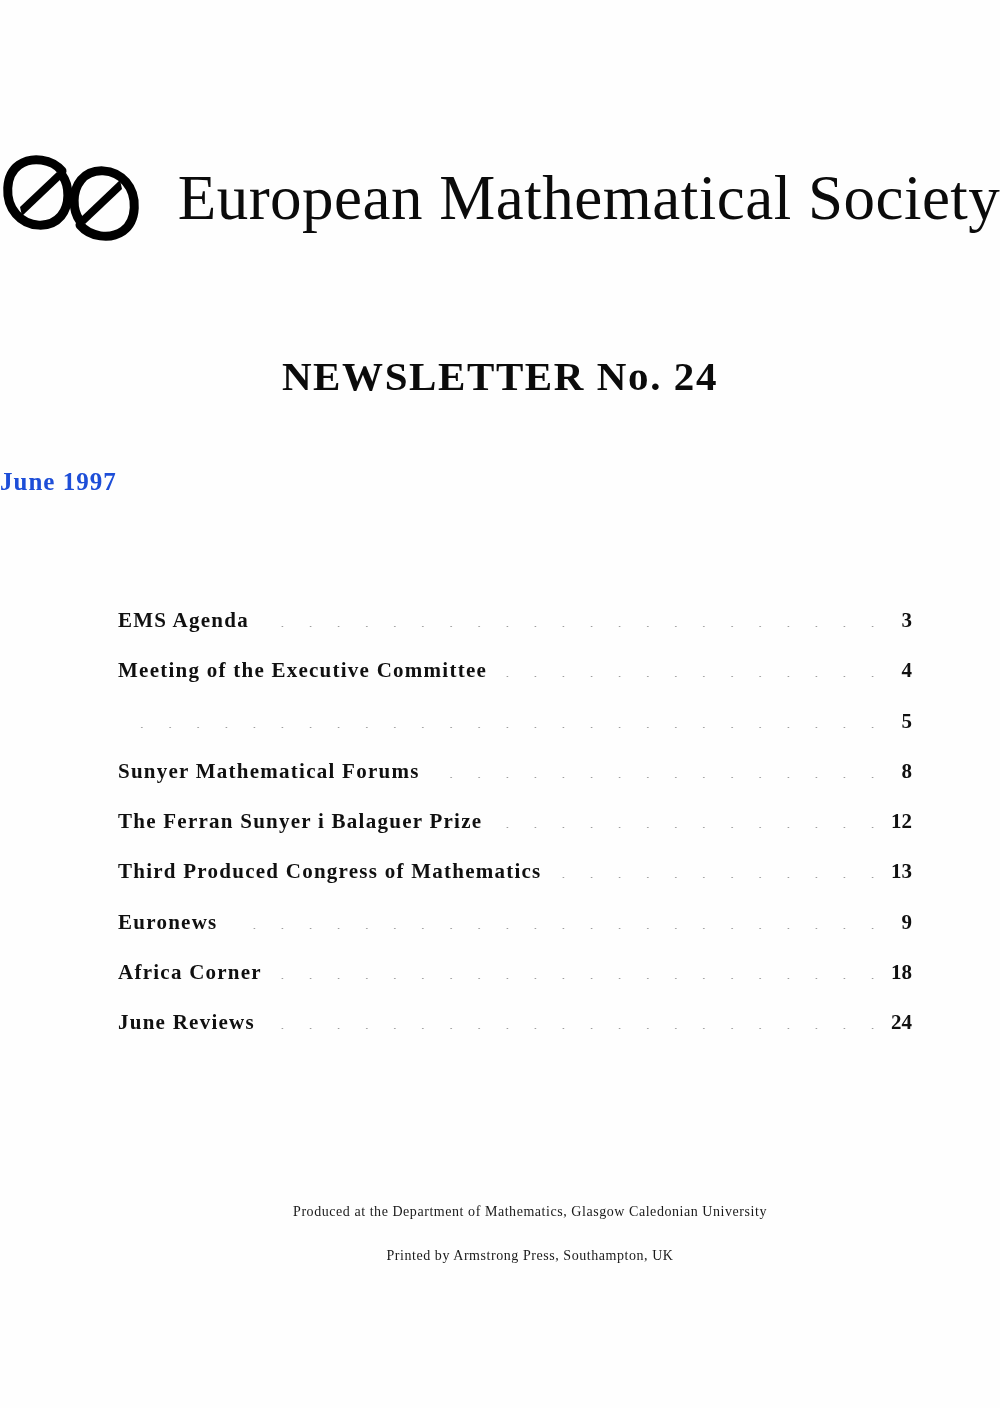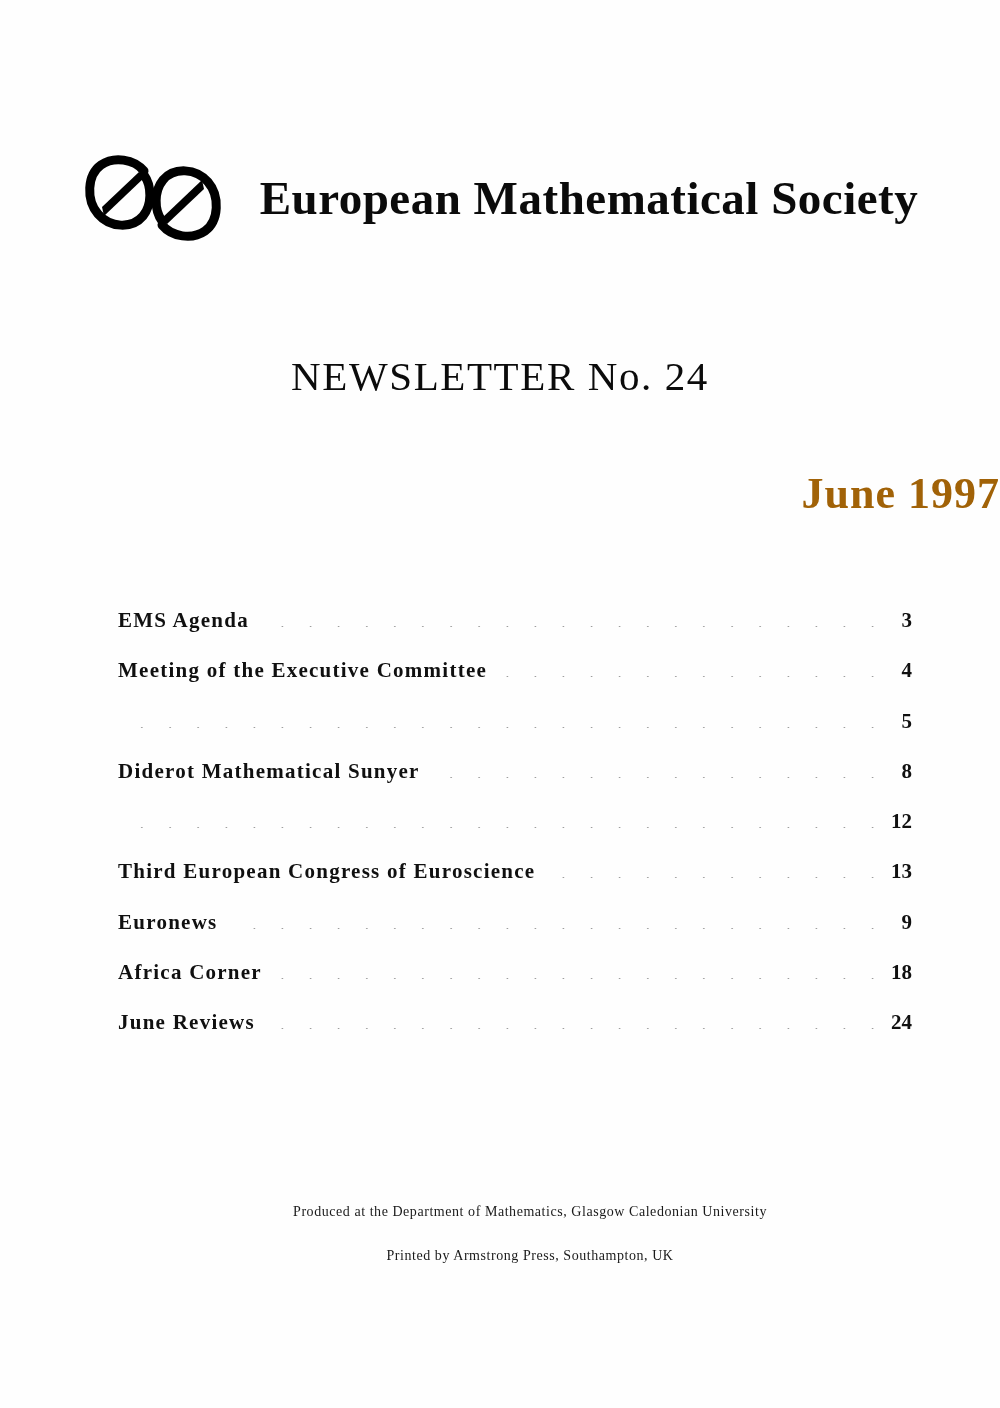--- a/index.html
+++ b/index.html
@@ -34,49 +34,49 @@
     justify-content: center;
   }
   .ems-logo {
     width: 142px;
     height: 96px;
     margin-right: 36px;
     flex: 0 0 auto;
     display: block;
   }
   .society-title {
-    font-size: 47px;
-    font-weight: bold;
+    font-size: 63px;
+    font-weight: normal;
     letter-spacing: 0.5px;
     white-space: nowrap;
     color: #0b0b0b;
   }
 
   
   .newsletter-no {
     position: absolute;
     left: 0;
     top: 352px;
     width: 1000px;
     text-align: center;
     font-size: 41px;
-    font-weight: normal;
+    font-weight: bold;
     letter-spacing: 1.6px;
     color: #0b0b0b;
   }
   .issue-date {
     position: absolute;
     left: 0;
     top: 468px;
     width: 1000px;
-    text-align: right;
-    font-size: 44px;
+    text-align: left;
+    font-size: 25px;
     font-weight: bold;
     letter-spacing: 1px;
-    color: #a16207;
+    color: #1d4ed8;
   }
 
   
   .toc {
     position: absolute;
     left: 118px;
     top: 608px;
     width: 794px;
   }
   .toc-row {
@@ -170,30 +170,31 @@
     <div class="toc-row">
       <span class="toc-title">Meeting of the Executive Committee</span>
       <span class="toc-leader"></span>
       <span class="toc-page">4</span>
     </div>
     <div class="toc-row">
       <span class="toc-leader"></span>
       <span class="toc-page">5</span>
     </div>
     <div class="toc-row">
-      <span class="toc-title">Diderot Mathematical Sunyer</span>
+      <span class="toc-title">Sunyer Mathematical Forums</span>
       <span class="toc-leader"></span>
       <span class="toc-page">8</span>
     </div>
     <div class="toc-row">
+      <span class="toc-title">The Ferran Sunyer i Balaguer Prize</span>
       <span class="toc-leader"></span>
       <span class="toc-page">12</span>
     </div>
     <div class="toc-row">
-      <span class="toc-title">Third European Congress of Euroscience</span>
+      <span class="toc-title">Third Produced Congress of Mathematics</span>
       <span class="toc-leader"></span>
       <span class="toc-page">13</span>
     </div>
     <div class="toc-row">
       <span class="toc-title">Euronews</span>
       <span class="toc-leader"></span>
       <span class="toc-page">9</span>
     </div>
     <div class="toc-row">
       <span class="toc-title">Africa Corner</span>

